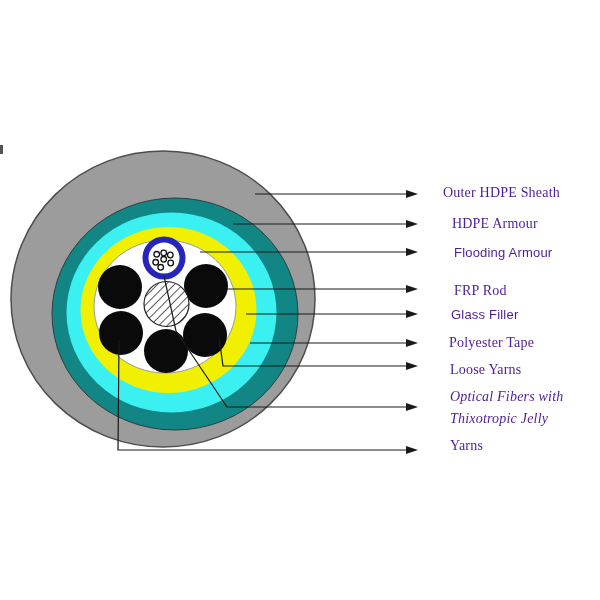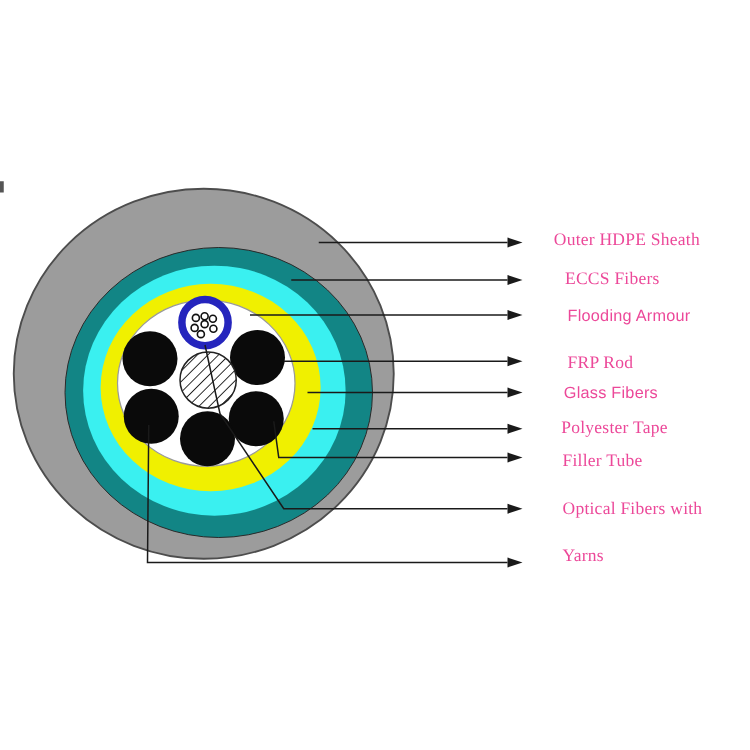--- a/index.html
+++ b/index.html
@@ -3,25 +3,25 @@
 <meta charset="utf-8">
 <style>
   html,body { margin:0; padding:0; background:#ffffff; }
   .canvas {
     position:relative; width:600px; height:600px; background:#ffffff;
     overflow:hidden; font-family:"Liberation Serif", serif;
   }
   svg.diagram { position:absolute; left:0; top:0; }
   .label {
     position:absolute; transform:translateY(-50%);
-    font-family:"Liberation Serif", serif; font-size:14px; color:#ec4899;
+    font-family:"Liberation Serif", serif; font-size:14px; color:#4c1d95;
     white-space:nowrap; letter-spacing:0.2px;
   }
   .label.sans { font-family:"Liberation Sans", sans-serif; font-size:13px; }
-  .label.twoline { line-height:22px; }
+  .label.twoline { line-height:22px;font-style:italic; }
   .label.twoline span { display:block; }
 </style>
 </head>
 <body>
 
 <div class="canvas">
 
   <svg class="diagram" width="600" height="600" viewBox="0 0 600 600">
     <defs>
       <pattern id="hatch" width="6" height="6" patternUnits="userSpaceOnUse" patternTransform="rotate(45)">
@@ -77,31 +77,32 @@
       <polygon points="406,310 418,314 406,318"></polygon>
       <polygon points="406,339 418,343 406,347"></polygon>
       <polygon points="406,362 418,366 406,370"></polygon>
       <polygon points="406,403 418,407 406,411"></polygon>
       <polygon points="406,446 418,450 406,454"></polygon>
     </g>
   </svg>
 
   <div class="label" style="left:443px; top:193px;">Outer HDPE Sheath</div>
 
-  <div class="label" style="left:452px; top:224px;">ECCS Fibers</div>
+  <div class="label" style="left:452px; top:224px;">HDPE Armour</div>
 
   <div class="label sans" style="left:454px; top:252px;">Flooding Armour</div>
 
   <div class="label" style="left:454px; top:291px;">FRP Rod</div>
 
-  <div class="label sans" style="left:451px; top:314px;">Glass Fibers</div>
+  <div class="label sans" style="left:451px; top:314px;">Glass Filler</div>
 
   <div class="label" style="left:449px; top:343px;">Polyester Tape</div>
 
-  <div class="label" style="left:450px; top:370px;">Filler Tube</div>
+  <div class="label" style="left:450px; top:370px;">Loose Yarns</div>
 
   <div class="label twoline" style="left:450px; top:408px;">
     <span>Optical Fibers with</span>
+    <span>Thixotropic Jelly</span>
   </div>
 
   <div class="label" style="left:450px; top:446px;">Yarns</div>
 
 </div>
 
 </body></html>

